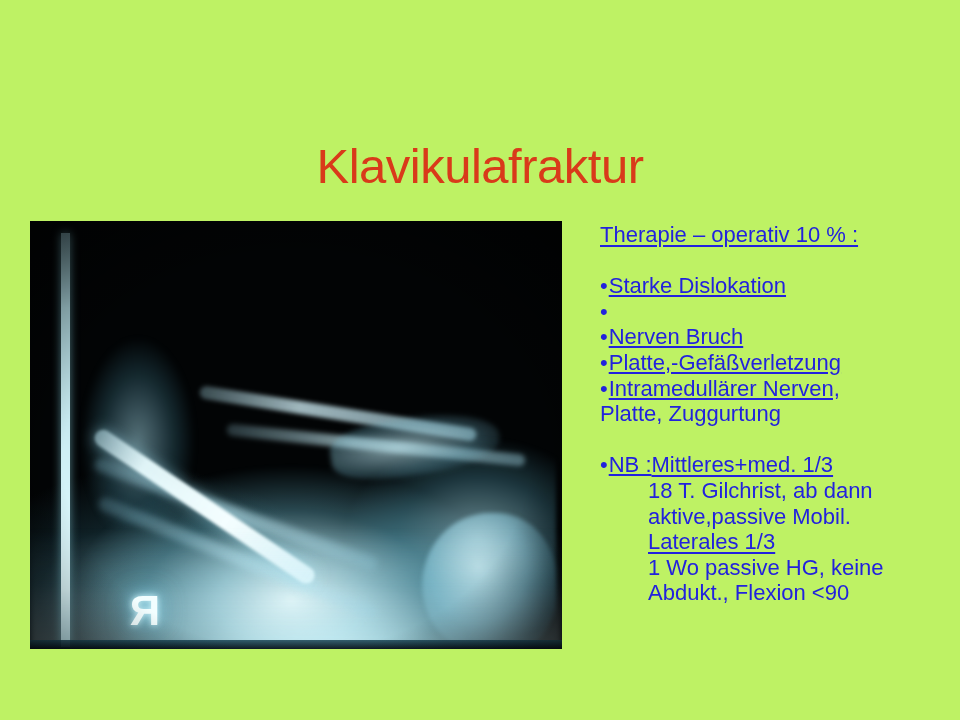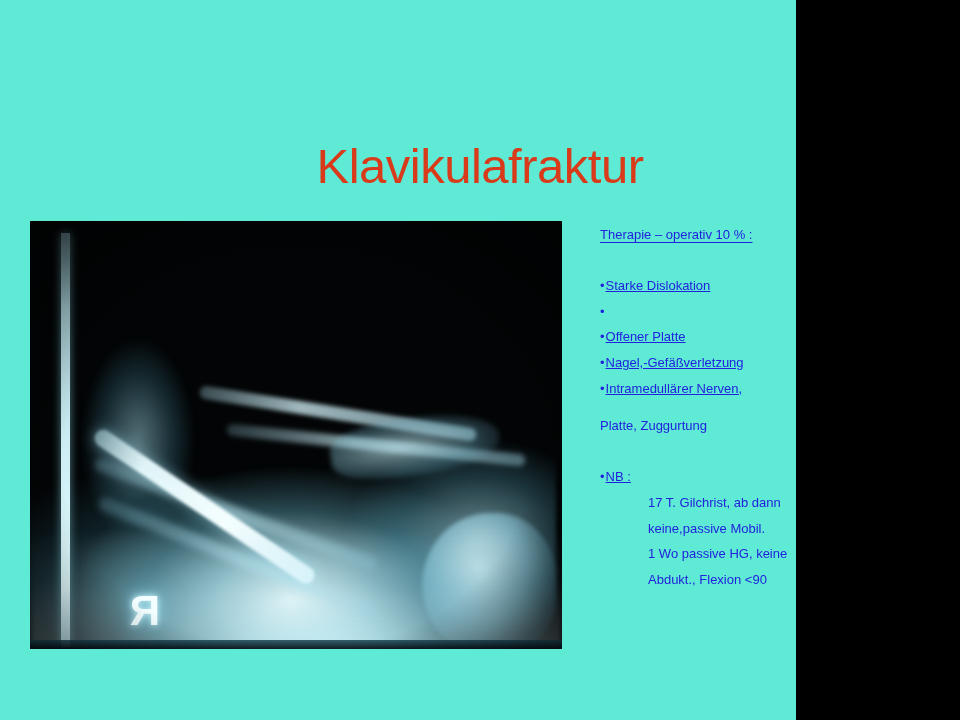--- a/index.html
+++ b/index.html
@@ -7,23 +7,23 @@
     margin: 0;
     padding: 0;
     background: #000000;
   }
   body {
     font-family: "Liberation Sans", sans-serif;
     -webkit-font-smoothing: antialiased;
   }
   #slide {
     position: relative;
-    width: 796px;
+    width: 960px;
     height: 720px;
-    background: #5eead4;
+    background: #bef264;
     overflow: hidden;
   }
 
   
   #slide-title {
     position: absolute;
     left: 0;
     top: 136px;
     width: 960px;
     text-align: center;
@@ -231,21 +231,21 @@
     mix-blend-mode: overlay;
   }
 
   
   #text-column {
     position: absolute;
     left: 600px;
     top: 222px;
     width: 300px;
     color: #2222DD;
-    font-size: 13px;
+    font-size: 22px;
     line-height: 25.6px;
     font-weight: 400;
   }
   .txt-heading {
     display: inline-block;
     text-decoration: underline;
     text-underline-offset: 3px;
     white-space: nowrap;
   }
   .spacer-line {
@@ -260,21 +260,20 @@
     flex: 0 0 auto;
     margin-right: 1px;
     line-height: 25.6px;
   }
   .bullet-text {
     flex: 0 1 auto;
     text-decoration: underline;
   }
   .cont-line {
     white-space: nowrap;
-    margin-top: 12px;
   }
   .indent-line {
     padding-left: 48px;
     white-space: nowrap;
   }
   .underline-seg {
     text-decoration: underline;
     text-underline-offset: 3px;
   }
 </style>
@@ -316,37 +315,41 @@
 
     <div class="bullet-line">
       <span class="bullet-dot">•</span>
       <span class="bullet-text">Starke Dislokation</span>
     </div>
     <div class="bullet-line">
       <span class="bullet-dot">•</span>
     </div>
     <div class="bullet-line">
       <span class="bullet-dot">•</span>
-      <span class="bullet-text">Offener Platte</span>
-    </div>
-    <div class="bullet-line">
-      <span class="bullet-dot">•</span>
-      <span class="bullet-text">Nagel,-Gefäßverletzung</span>
+      <span class="bullet-text">Nerven Bruch</span>
+    </div>
+    <div class="bullet-line">
+      <span class="bullet-dot">•</span>
+      <span class="bullet-text">Platte,-Gefäßverletzung</span>
     </div>
     <div class="bullet-line">
       <span class="bullet-dot">•</span>
       <span class="bullet-text">Intramedullärer Nerven,</span>
     </div>
     <div class="cont-line">Platte, Zuggurtung</div>
 
     <div class="spacer-line"></div>
 
     <div class="bullet-line">
       <span class="bullet-dot">•</span>
       <span class="bullet-text">NB : </span>
-    </div>
-    <div class="indent-line">17 T. Gilchrist, ab dann</div>
-    <div class="indent-line">keine,passive Mobil.</div>
+      <span class="underline-seg">Mittleres+med. 1/3</span>
+    </div>
+    <div class="indent-line">18 T. Gilchrist, ab dann</div>
+    <div class="indent-line">aktive,passive Mobil.</div>
+    <div class="indent-line">
+      <span class="underline-seg">Laterales 1/3</span>
+    </div>
     <div class="indent-line">1 Wo passive HG, keine</div>
     <div class="indent-line">Abdukt., Flexion &lt;90</div>
 
   </div>
 </div>
 
 </body></html>

